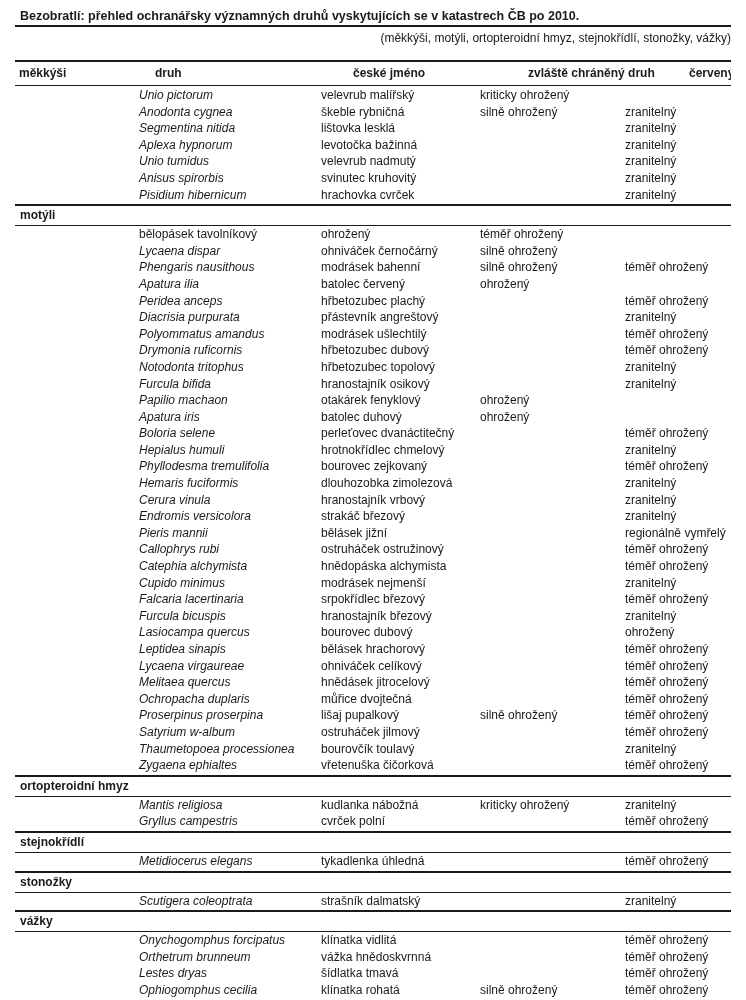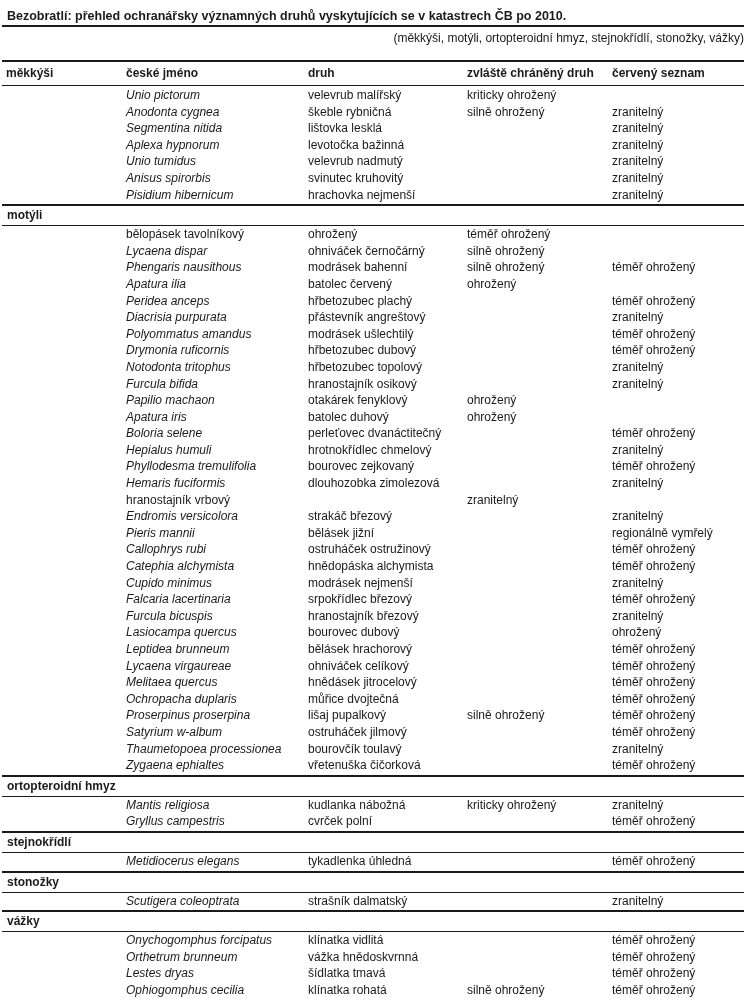--- a/index.html
+++ b/index.html
@@ -4,21 +4,21 @@
 <style>
   html, body { margin: 0; padding: 0; }
   body {
     width: 746px; height: 1000px;
     background: #ffffff;
     color: #1a1a1a;
     font-family: "Liberation Sans", sans-serif;
     font-size: 12px;
     overflow: hidden;
   }
-  .page { margin: 0 2px; }
+  .page { margin: 0 15px; }
 
   .doc-title {
     font-weight: bold;
     font-size: 12.5px;
     padding: 9px 0 2px 5px;
     border-bottom: 2px solid #1a1a1a;
     white-space: nowrap;
   }
   .doc-subtitle {
     padding: 4px 0 0 5px;
@@ -30,20 +30,21 @@
 
   .thead, .row {
     display: grid;
     grid-template-columns: 120px 182px 159px 145px 1fr;
   }
   .thead {
     border-top: 2px solid #1a1a1a;
     border-bottom: 1.5px solid #1a1a1a;
     font-weight: bold;
     line-height: 23px;
+    gap: 16px;
   }
   .thead > div { padding-left: 4px; white-space: nowrap; overflow: hidden; }
 
   .tbody { padding-top: 1px; }
 
   .row { line-height: 16.6px; height: 16.6px; }
   .c { padding-left: 4px; white-space: nowrap; overflow: hidden; }
   .c.species { font-style: italic; }
 
   .section-row {
@@ -61,22 +62,22 @@
 <body>
 
 <div class="page">
 
   <div class="doc-title">Bezobratlí: přehled ochranářsky významných druhů vyskytujících se v katastrech ČB po 2010.</div>
   <div class="doc-subtitle">(měkkýši, motýli, ortopteroidní hmyz, stejnokřídlí, stonožky, vážky)</div>
 
   <div class="species-table">
     <div class="thead">
       <div>měkkýši</div>
+      <div>druh</div>
       <div>české jméno</div>
-      <div>druh</div>
       <div>zvláště chráněný druh</div>
       <div>červený seznam</div>
     </div>
     <div class="tbody" id="table-body">
         <div class="row">
           <div class="c"></div>
           <div class="c species">Unio pictorum</div>
           <div class="c">velevrub malířský</div>
           <div class="c">kriticky ohrožený</div>
           <div class="c"></div>
@@ -112,21 +113,21 @@
         <div class="row">
           <div class="c"></div>
           <div class="c species">Anisus spirorbis</div>
           <div class="c">svinutec kruhovitý</div>
           <div class="c"></div>
           <div class="c">zranitelný</div>
         </div>
         <div class="row">
           <div class="c"></div>
           <div class="c species">Pisidium hibernicum</div>
-          <div class="c">hrachovka nejmenší</div>
+          <div class="c">hrachovka cvrček</div>
           <div class="c"></div>
           <div class="c">zranitelný</div>
         </div>
         <div class="section-row"><span>motýli</span></div>
         <div class="row">
           <div class="c"></div>
           <div class="c">bělopásek tavolníkový</div>
           <div class="c">ohrožený</div>
           <div class="c">téměř ohrožený</div>
         </div>
@@ -230,20 +231,21 @@
         </div>
         <div class="row">
           <div class="c"></div>
           <div class="c species">Hemaris fuciformis</div>
           <div class="c">dlouhozobka zimolezová</div>
           <div class="c"></div>
           <div class="c">zranitelný</div>
         </div>
         <div class="row">
           <div class="c"></div>
+          <div class="c species">Cerura vinula</div>
           <div class="c">hranostajník vrbový</div>
           <div class="c"></div>
           <div class="c">zranitelný</div>
         </div>
         <div class="row">
           <div class="c"></div>
           <div class="c species">Endromis versicolora</div>
           <div class="c">strakáč březový</div>
           <div class="c"></div>
           <div class="c">zranitelný</div>
@@ -292,21 +294,21 @@
         </div>
         <div class="row">
           <div class="c"></div>
           <div class="c species">Lasiocampa quercus</div>
           <div class="c">bourovec dubový</div>
           <div class="c"></div>
           <div class="c">ohrožený</div>
         </div>
         <div class="row">
           <div class="c"></div>
-          <div class="c species">Leptidea brunneum</div>
+          <div class="c species">Leptidea sinapis</div>
           <div class="c">bělásek hrachorový</div>
           <div class="c"></div>
           <div class="c">téměř ohrožený</div>
         </div>
         <div class="row">
           <div class="c"></div>
           <div class="c species">Lycaena virgaureae</div>
           <div class="c">ohniváček celíkový</div>
           <div class="c"></div>
           <div class="c">téměř ohrožený</div>

